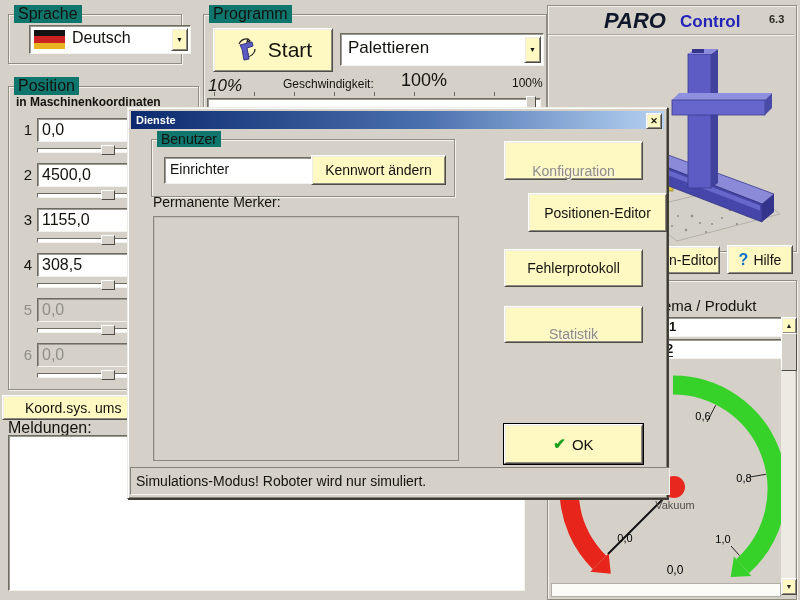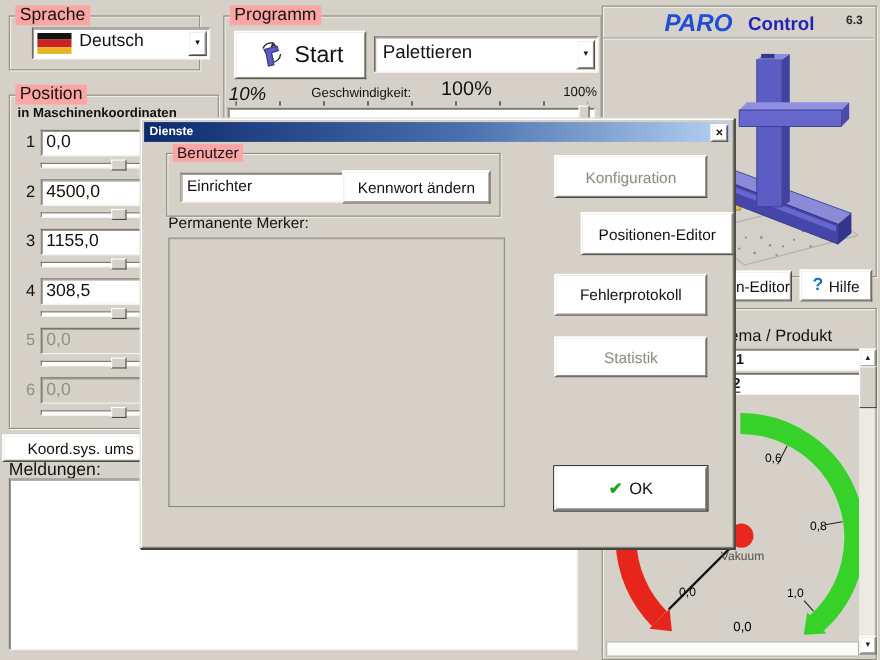--- a/index.html
+++ b/index.html
@@ -1,28 +1,28 @@
 <!DOCTYPE html>
 <html><head>
 <meta charset="utf-8">
 <style>
   html,body{margin:0;padding:0;background:#888;}
   #screen{position:relative;width:800px;height:600px;background:#d5d1c8;overflow:hidden;
           font-family:"Liberation Sans",sans-serif;color:#14120e;}
   .abs{position:absolute;}
   
-  .raised{background:#ffffff;border:1px solid;border-color:#ffffff #4e4c44 #4e4c44 #ffffff;
+  .raised{background:#fef9c3;border:1px solid;border-color:#ffffff #4e4c44 #4e4c44 #ffffff;
           box-shadow:inset 1px 1px 0 #efede6,inset -1px -1px 0 #8e8c82;}
   .btn{display:flex;align-items:center;justify-content:center;font-size:14px;cursor:default;}
-  .btn.disabled{color:#8f8d83;text-shadow:1px 1px 0 #f4f2ec;}
+  .btn.disabled{color:#8f8d83;text-shadow:1px 1px 0 #f4f2ec;align-items:flex-end;}
   .sunken{background:#ffffff;border:1px solid;border-color:#6e6c62 #f4f2ec #f4f2ec #6e6c62;
           box-shadow:inset 1px 1px 0 #9c9a90;}
   .sunken-flat{background:#d5d1c8;border:1px solid;border-color:#84827a #f6f4ee #f6f4ee #84827a;}
   .groupbox{border:1px solid #908d82;box-shadow:inset 1px 1px 0 #f5f3ec,1px 1px 0 #f5f3ec;}
-  .grouplabel{position:absolute;top:-10px;left:5px;background:#fca5a5;padding:0 4px;font-size:16px;}
+  .grouplabel{position:absolute;top:-10px;left:5px;background:#0f766e;padding:0 4px;font-size:16px;}
   .combo-arrow{position:absolute;top:2px;right:2px;bottom:2px;width:15px;display:flex;align-items:center;
                justify-content:center;font-size:7px;color:#111;}
   .field-txt{font-size:16px;line-height:21px;padding-left:4px;}
   .groove{background:#fff;border:1px solid;border-color:#6e6c62 #f4f2ec #f4f2ec #6e6c62;height:3px;}
   .thumb{background:#d5d1c8;border:1px solid;border-color:#fff #4e4c44 #4e4c44 #fff;}
   .scrollbtn{display:flex;align-items:center;justify-content:center;font-size:7px;color:#222;}
   .dlg-title{background:linear-gradient(to right,#0c2a6e,#4a70ae 55%,#b6d2f2);color:#fff;
              font-weight:bold;font-size:11px;display:flex;align-items:center;padding-left:5px;}
   .disabled-field{background:#d5d1c8 !important;color:#918f85;}
   .txt{white-space:nowrap;}
@@ -105,21 +105,21 @@
   <div class="abs groove" style="left:37px;top:373px;width:113px;"></div>
   <div class="abs thumb" style="left:101px;top:370px;width:12px;height:8px;"></div>
 
   <div class="abs raised btn" style="left:2px;top:395px;width:190px;height:23px;justify-content:flex-start;">
     <span class="txt" style="padding-left:22px;">Koord.sys. ums</span>
   </div>
   <div class="abs txt" style="left:8px;top:419px;font-size:16px;">Meldungen:</div>
   <div class="abs sunken" style="left:8px;top:435px;width:515px;height:154px;"></div>
 
   <div class="abs groupbox" style="left:547px;top:5px;width:248px;height:245px;"></div>
-  <div class="abs txt" style="left:604px;top:8px;font-size:22px;font-weight:bold;font-style:italic;color:#1d4ed8;">PARO</div>
+  <div class="abs txt" style="left:604px;top:8px;font-size:22px;font-weight:bold;font-style:italic;color:#0f172a;">PARO</div>
   <div class="abs txt" style="left:680px;top:12px;font-size:17px;font-weight:bold;color:#2323b8;">Control</div>
   <div class="abs txt" style="left:757px;top:13px;font-size:11px;font-weight:bold;color:#2b2922;padding-left:12px;">6.3</div>
   <div class="abs" style="left:548px;top:34px;width:246px;height:1px;background:#aaa8a0;box-shadow:0 1px 0 #f4f2ec;"></div>
 
   <div class="abs" style="left:602px;top:38px;width:190px;height:205px;">
     <svg width="190" height="205" viewBox="0 0 190 205">
 
       <polygon points="35,172 140,146 178,176 75,203" fill="#d2d0c8" stroke="#b2b0a8" stroke-width="1"></polygon>
       <g fill="#8f8d85">
         <circle cx="55" cy="180" r="1.2"></circle>
@@ -237,15 +237,18 @@
       <span class="txt">Fehlerprotokoll</span>
     </div>
 
     <div class="abs" style="left:375px;top:315px;width:139px;height:40px;border:1px solid #000;">
       <div class="raised btn" style="width:137px;height:38px;">
         <span style="color:#1ba01b;font-weight:bold;margin-right:6px;font-size:15px;">✔</span>
         <span class="txt" style="font-size:15px;">OK</span>
       </div>
     </div>
 
+    <div class="abs sunken-flat" style="left:2px;top:359px;width:533px;height:26px;line-height:26px;font-size:14px;padding-left:5px;">
+      <span class="txt">Simulations-Modus! Roboter wird nur simuliert.</span>
+    </div>
   </div>
 
 </div>
 
 </body></html>

